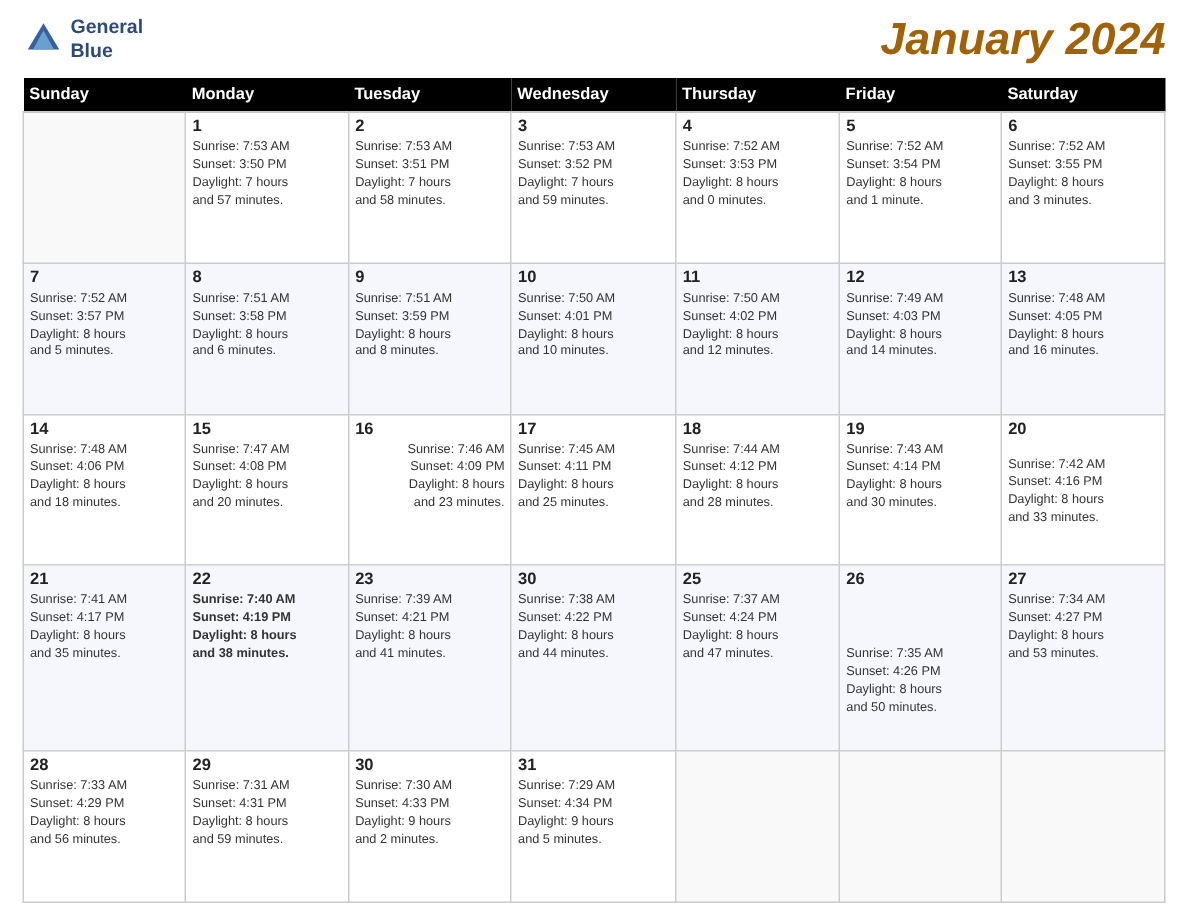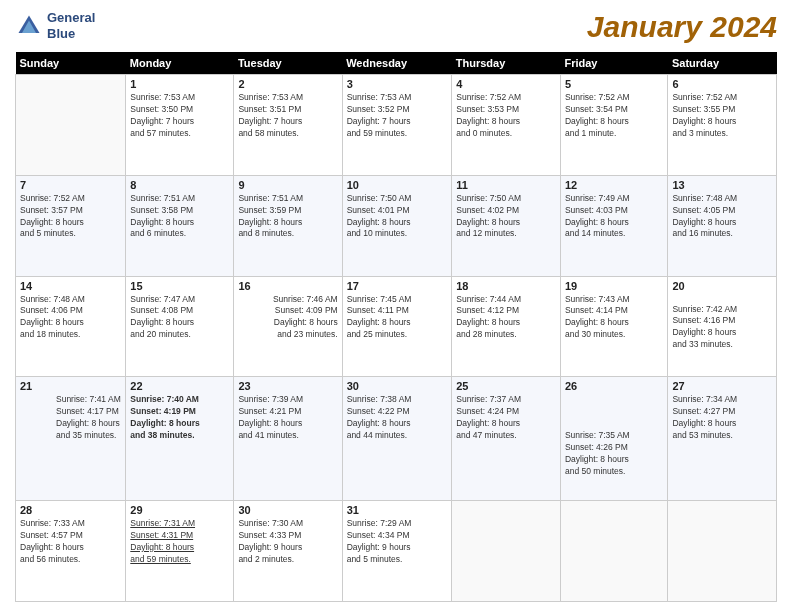--- a/index.html
+++ b/index.html
@@ -267,21 +267,21 @@
             <div class="day-num">20</div>
             <div class="day-info" style="white-space: pre-line; margin-top: 12px;">Sunrise: 7:42 AM
 Sunset: 4:16 PM
 Daylight: 8 hours
 and 33 minutes.</div>
           </td>
         </tr>
         <tr>
           <td>
             <div class="day-num">21</div>
-            <div class="day-info" style="white-space: pre-line; margin-left: 36px;">Sunrise: 7:41 AM
+            <div class="day-info" style="white-space: pre-line;">Sunrise: 7:41 AM
 Sunset: 4:17 PM
 Daylight: 8 hours
 and 35 minutes.</div>
           </td>
           <td>
             <div class="day-num">22</div>
             <div class="day-info" style="white-space: pre-line; font-weight: bold;">Sunrise: 7:40 AM
 Sunset: 4:19 PM
 Daylight: 8 hours
 and 38 minutes.</div>
@@ -319,27 +319,27 @@
             <div class="day-info" style="white-space: pre-line;">Sunrise: 7:34 AM
 Sunset: 4:27 PM
 Daylight: 8 hours
 and 53 minutes.</div>
           </td>
         </tr>
         <tr>
           <td>
             <div class="day-num">28</div>
             <div class="day-info" style="white-space: pre-line;">Sunrise: 7:33 AM
-Sunset: 4:57 PM
+Sunset: 4:29 PM
 Daylight: 8 hours
 and 56 minutes.</div>
           </td>
           <td>
             <div class="day-num">29</div>
-            <div class="day-info" style="white-space: pre-line; text-decoration: underline;">Sunrise: 7:31 AM
+            <div class="day-info" style="white-space: pre-line;">Sunrise: 7:31 AM
 Sunset: 4:31 PM
 Daylight: 8 hours
 and 59 minutes.</div>
           </td>
           <td>
             <div class="day-num">30</div>
             <div class="day-info" style="white-space: pre-line;">Sunrise: 7:30 AM
 Sunset: 4:33 PM
 Daylight: 9 hours
 and 2 minutes.</div>

